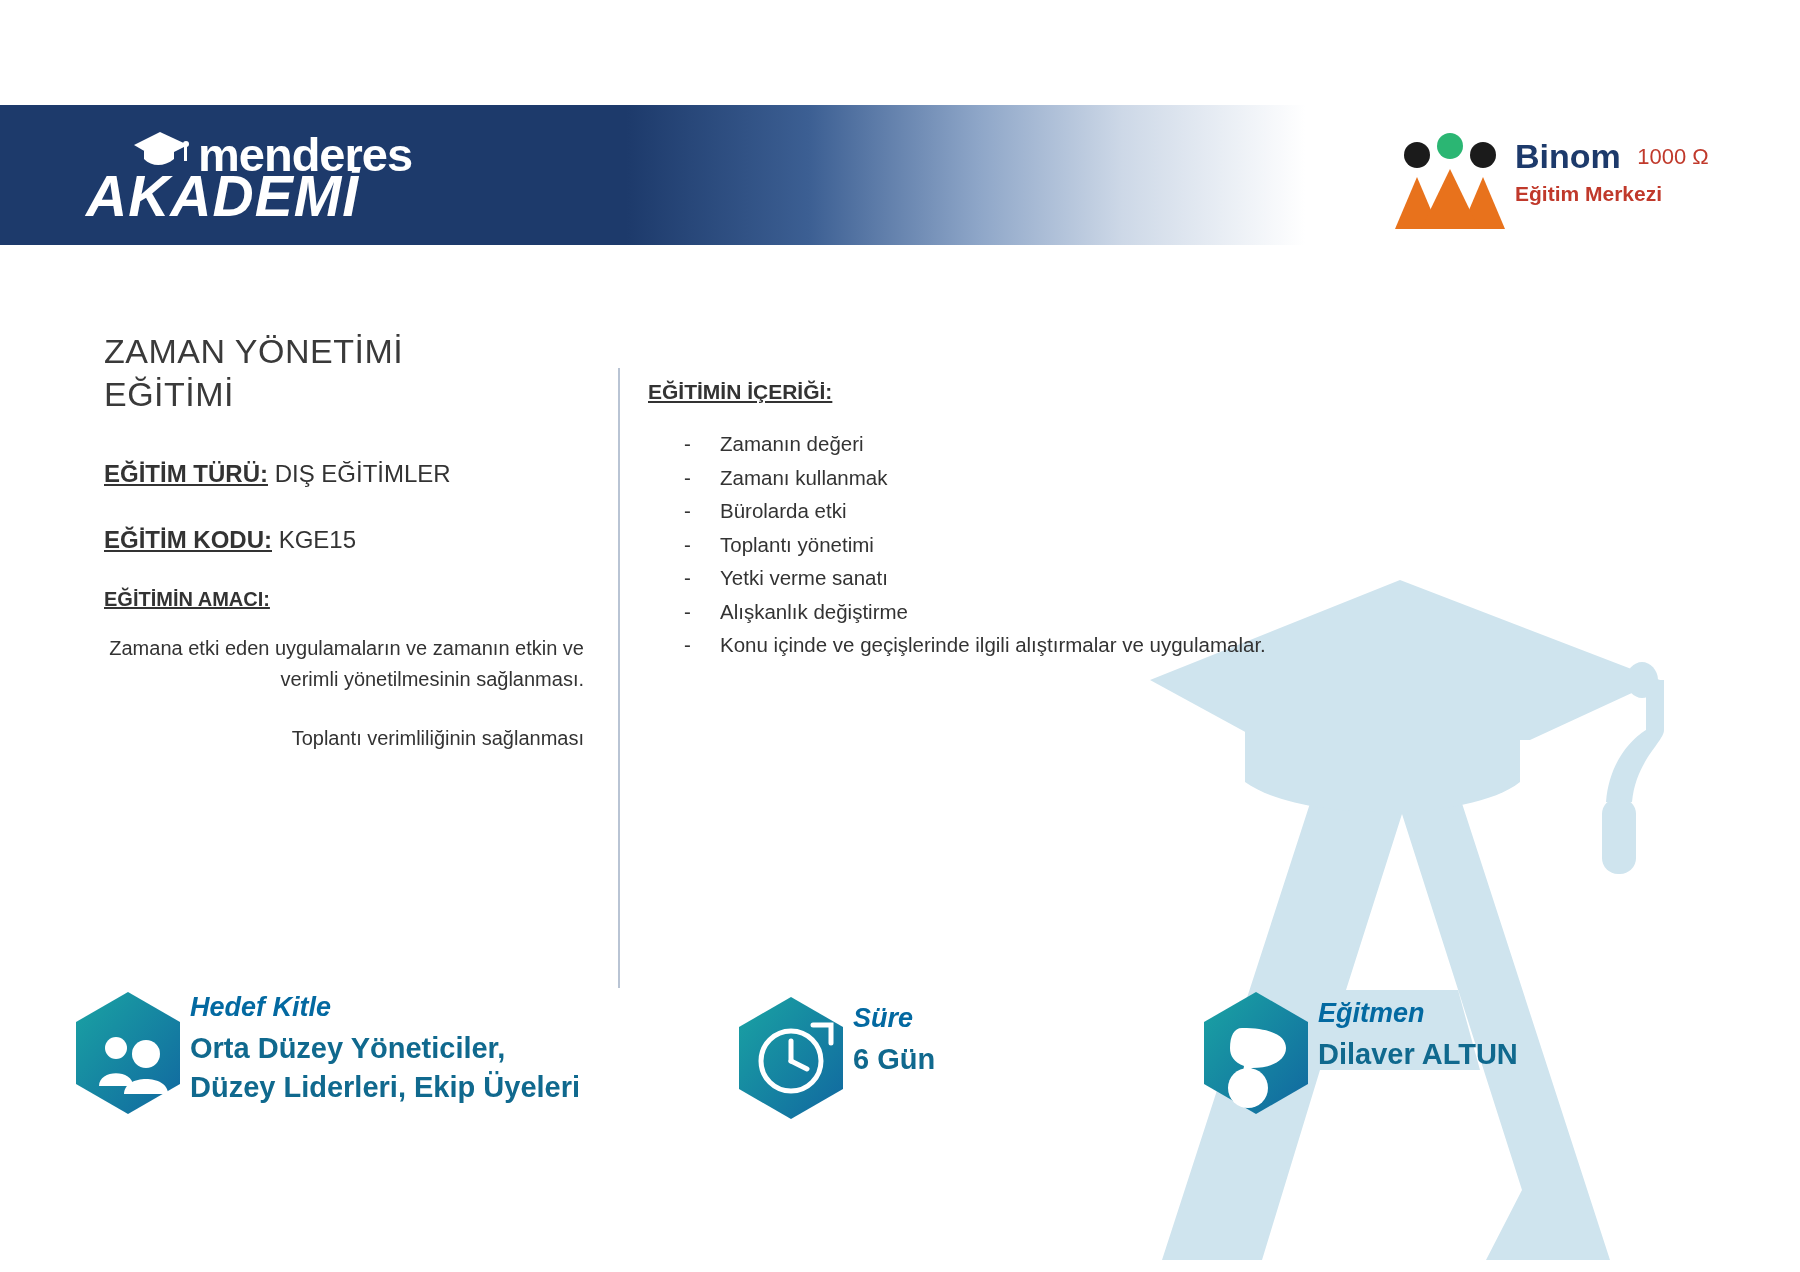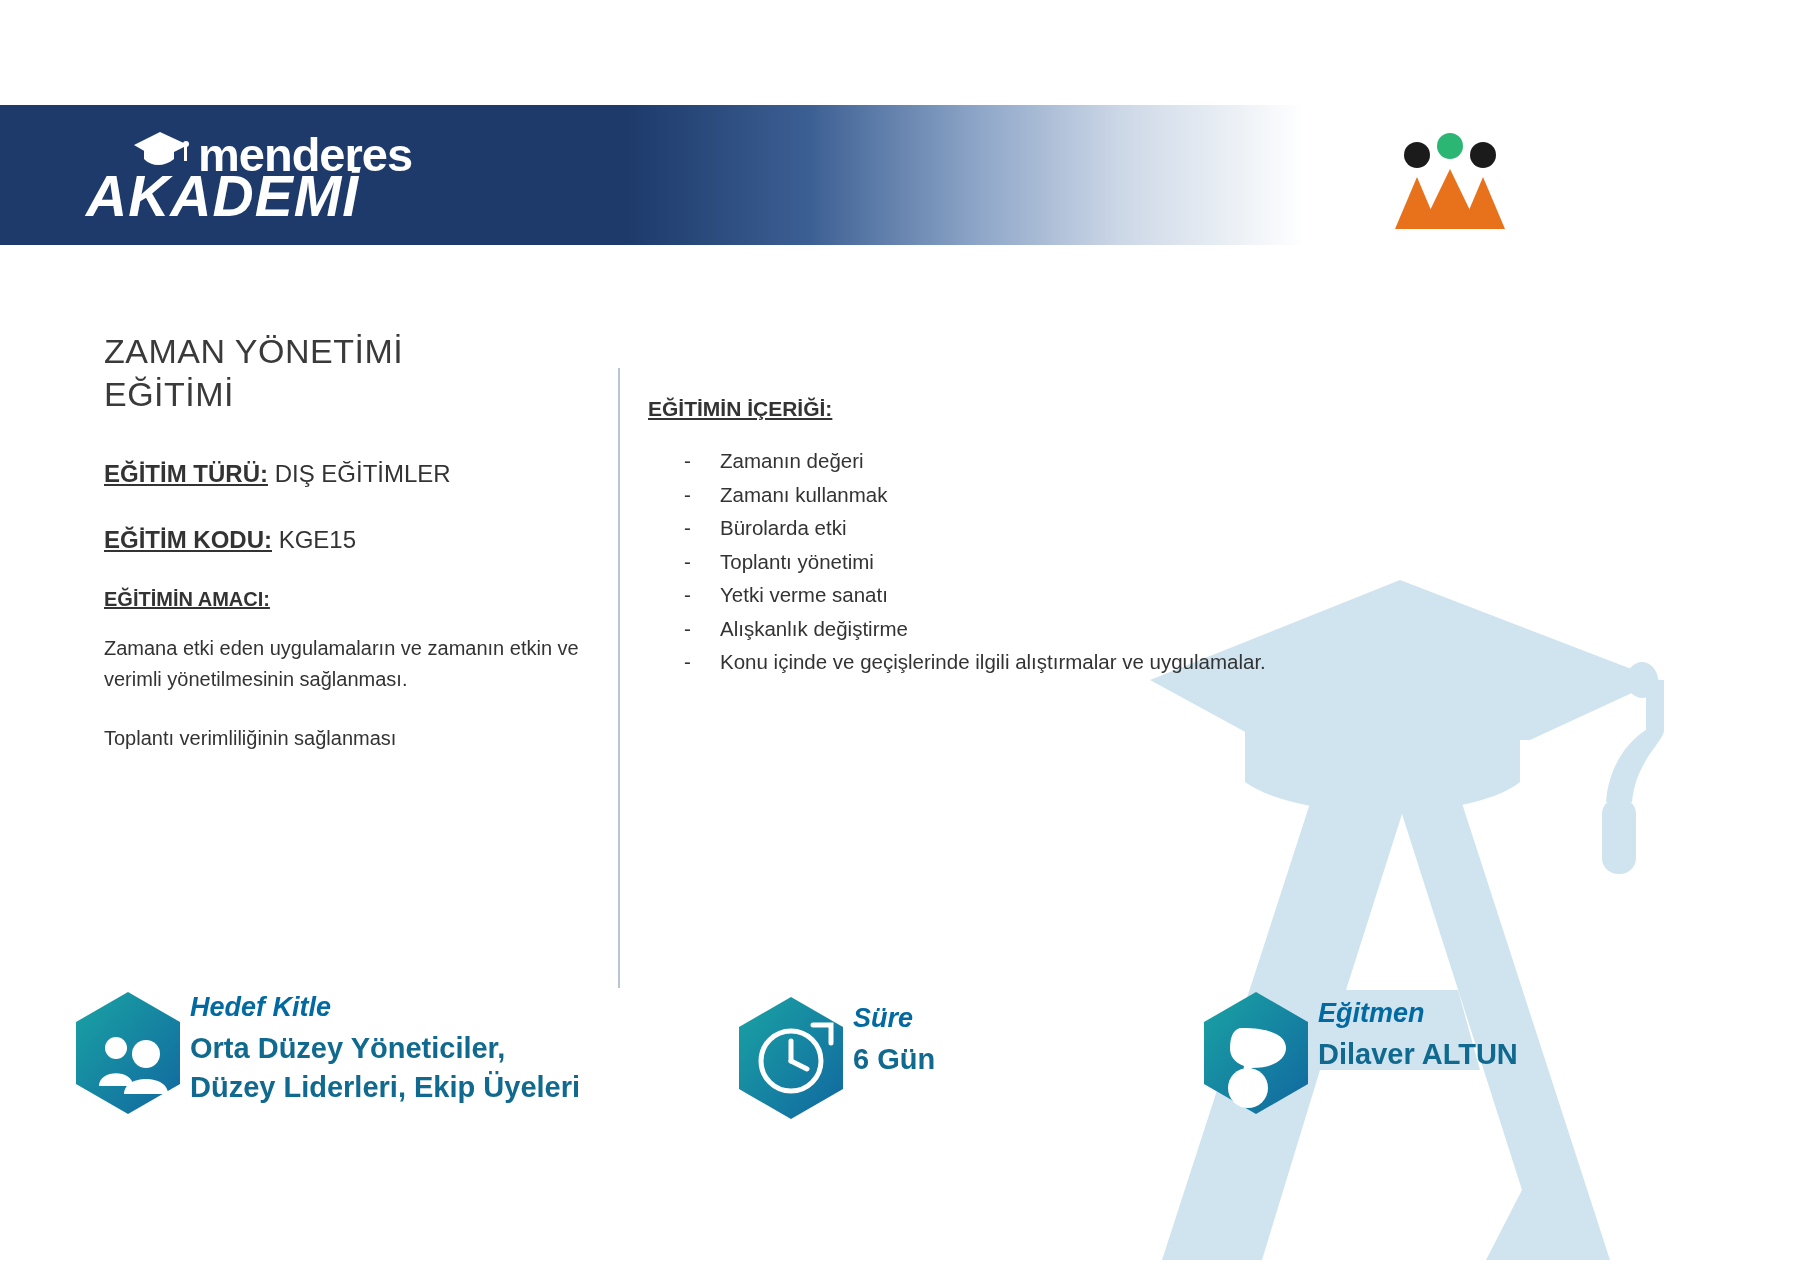--- a/index.html
+++ b/index.html
@@ -154,37 +154,38 @@
     font-weight: bold;
     text-decoration: underline;
     margin-bottom: 22px;
     display: block;
   }
   .aim-par {
     font-size: 20px;
     line-height: 1.55;
     margin-bottom: 28px;
     max-width: 480px;
+    text-align: right;
   }
 
   
   .vdivider {
     position: absolute;
     left: 618px;
     top: 368px;
     width: 2px;
     height: 620px;
     background: #b9c4d4;
   }
 
   
   .content-col {
     position: absolute;
     left: 648px;
-    top: 397px;
+    top: 380px;
     width: 780px;
   }
   .content-label {
     font-size: 21px;
     font-weight: bold;
     text-decoration: underline;
     color: #333;
     margin-bottom: 30px;
   }
   .content-list {
@@ -279,20 +280,27 @@
 <div class="binom">
   <div class="binom-mark">
     <svg width="110" height="100" viewBox="0 0 110 100" xmlns="http://www.w3.org/2000/svg">
       <circle cx="22" cy="22" r="13" fill="#1b1b1b"></circle>
       <circle cx="55" cy="13" r="13" fill="#2bb673"></circle>
       <circle cx="88" cy="22" r="13" fill="#1b1b1b"></circle>
       <path d="M22 44 L44 96 L0 96 Z" fill="#e8721c"></path>
       <path d="M88 44 L110 96 L66 96 Z" fill="#e8721c"></path>
       <path d="M55 36 L84 96 L26 96 Z" fill="#e8721c"></path>
     </svg>
+  </div>
+  <div class="binom-text">
+    <div>
+      <span class="binom-name">Binom</span>
+      <span class="binom-ohm">1000 Ω</span>
+    </div>
+    <div class="binom-sub">Eğitim Merkezi</div>
   </div>
 </div>
 
 <div class="left-col">
   <div class="course-title">
     <div>ZAMAN YÖNETİMİ</div>
     <div>EĞİTİMİ</div>
   </div>
 
   <div class="meta-row">

